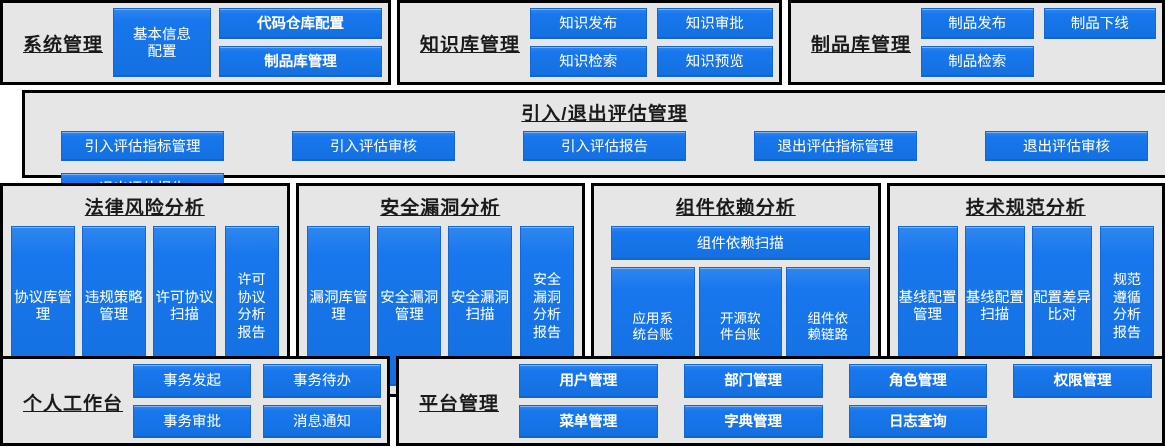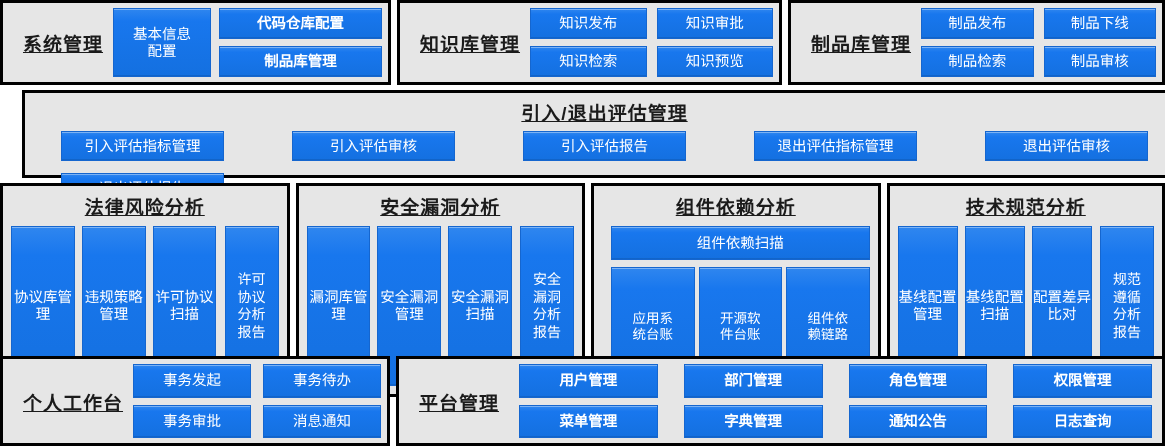--- a/index.html
+++ b/index.html
@@ -157,21 +157,20 @@
         <div class="btn">知识预览</div>
       </div>
     </div>
 
     <div class="panel" style="width:377px">
       <div class="panel-title title-side">制品库管理</div>
       <div class="grid2x2">
         <div class="btn">制品发布</div>
         <div class="btn">制品下线</div>
         <div class="btn">制品检索</div>
-        <div class="btn">制品审核</div>
       </div>
     </div>
 
   </div>
 
   <div class="row r2">
     <div class="panel">
       <div class="panel-title">引入/退出评估管理</div>
       <div class="btnrow">
         <div class="btn">引入评估指标管理</div>
@@ -262,20 +261,19 @@
 
     <div class="panel" style="width:769px">
       <div class="panel-title title-side">平台管理</div>
       <div class="pm-grid">
         <div class="btn">用户管理</div>
         <div class="btn">部门管理</div>
         <div class="btn">角色管理</div>
         <div class="btn">权限管理</div>
         <div class="btn">菜单管理</div>
         <div class="btn">字典管理</div>
-        <div class="btn">通知公告</div>
         <div class="btn">日志查询</div>
       </div>
     </div>
 
   </div>
 
 </div>
 
 </body></html>

